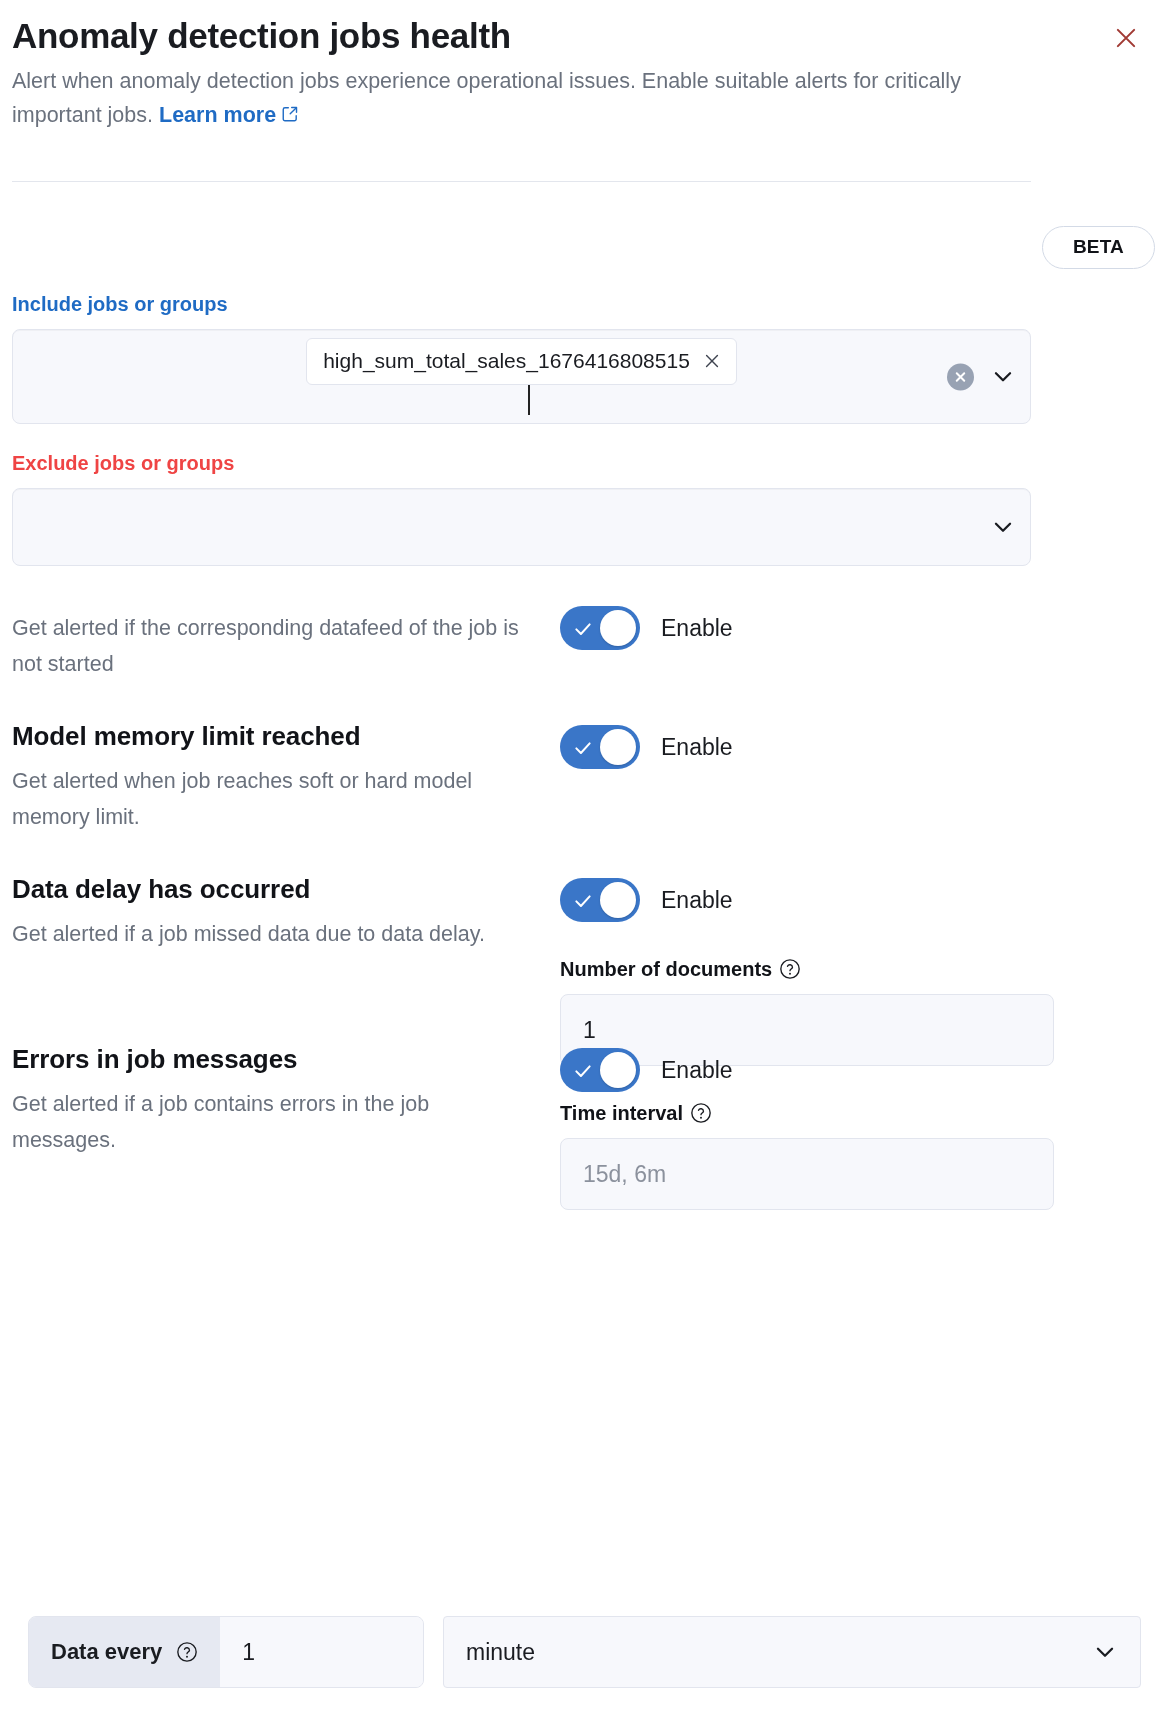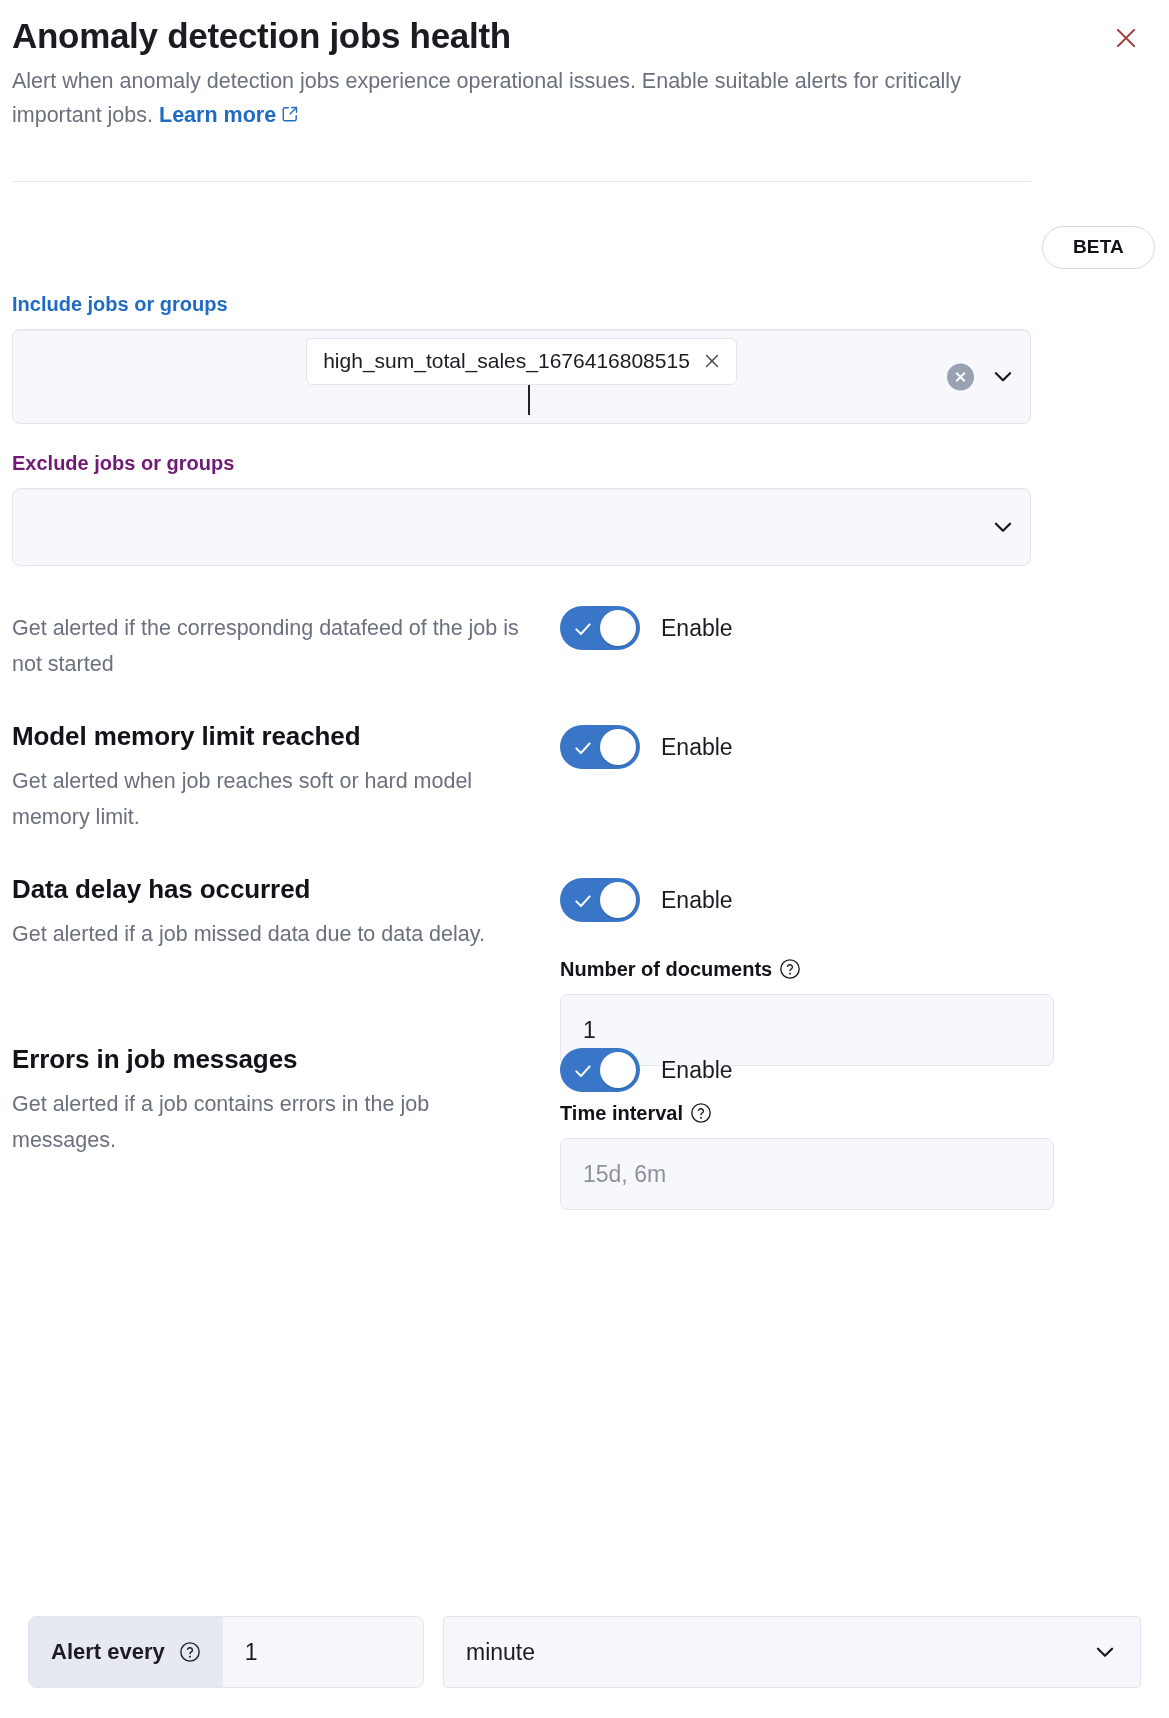--- a/index.html
+++ b/index.html
@@ -98,21 +98,21 @@
   }
 
   
   .field-label {
     font-size: 20px;
     font-weight: 700;
     line-height: 26px;
     margin-bottom: 12px;
   }
   .field-label.accent { color: #1f6bc4; }
-  .field-label.dark { color: #701a75; }
+  .field-label.dark { color: #ef4444; }
 
   .combo {
     position: relative;
     width: 1019px;
     min-height: 72px;
     background: #f7f8fc;
     border: 1px solid #e2e5ee;
     border-radius: 8px;
     display: flex;
     align-items: center;
@@ -484,21 +484,21 @@
           <span class="knob"></span>
         </span>
         <span class="switch-label">Enable</span>
       </div>
     </div>
   </div>
 
   <div class="footer">
     <div class="prepend-group">
       <div class="prepend">
-        <span>Alert every</span>
+        <span>Data every</span>
         <span class="help-icon">
           <svg width="22" height="22" viewBox="0 0 24 24">
               <circle cx="12" cy="12" r="10" fill="none" stroke="#1a1c21" stroke-width="1.5"></circle>
               <path d="M9.3 9.1a2.8 2.8 0 0 1 5.4.9c0 1.9-2.7 2.1-2.7 3.8" fill="none" stroke="#1a1c21" stroke-width="1.5" stroke-linecap="round"></path>
               <circle cx="12" cy="17.2" r="1.05" fill="#1a1c21"></circle>
             </svg>
         </span>
       </div>
       <div class="prepend-input">1</div>
     </div>

